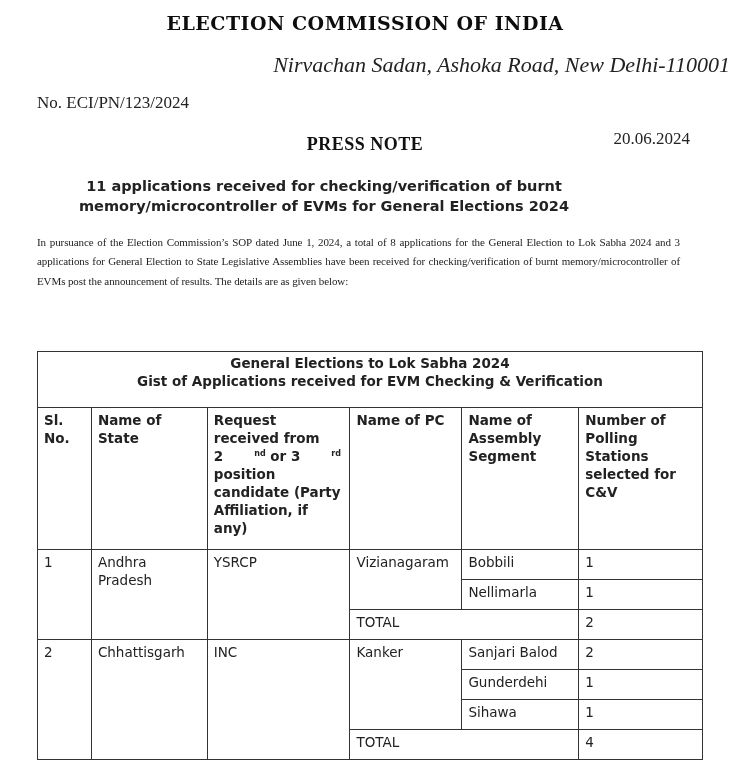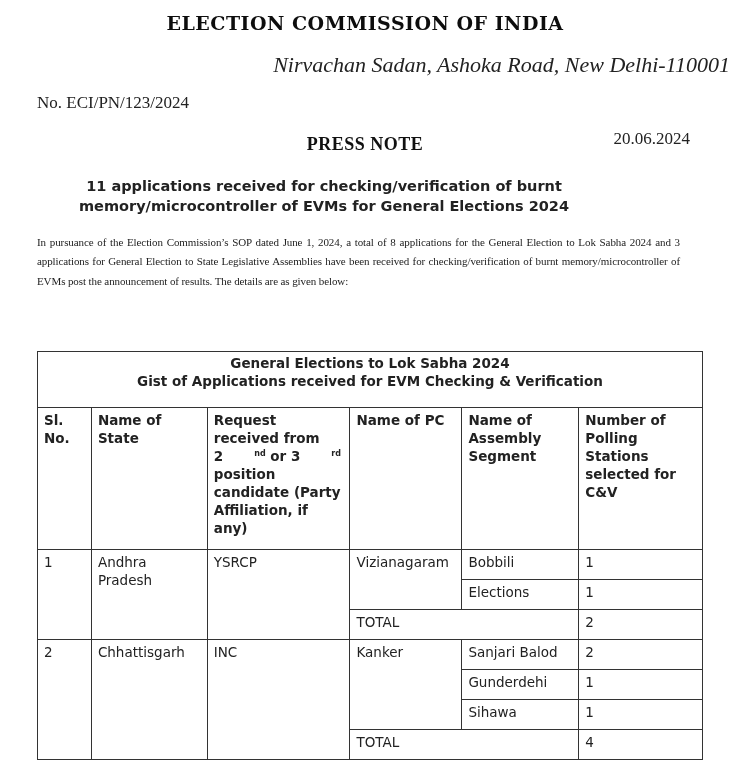--- a/index.html
+++ b/index.html
@@ -119,21 +119,21 @@
 
     <tr class="row-std">
       <td rowspan="3">1</td>
       <td rowspan="3">Andhra Pradesh</td>
       <td rowspan="3">YSRCP</td>
       <td rowspan="2">Vizianagaram</td>
       <td>Bobbili</td>
       <td>1</td>
     </tr>
     <tr class="row-std">
-      <td>Elections</td>
+      <td>Nellimarla</td>
       <td>1</td>
     </tr>
     <tr class="row-std">
       <td colspan="2" class="total-cell">TOTAL</td>
       <td>2</td>
     </tr>
 
     <tr class="row-std">
       <td rowspan="4">2</td>
       <td rowspan="4">Chhattisgarh</td>

